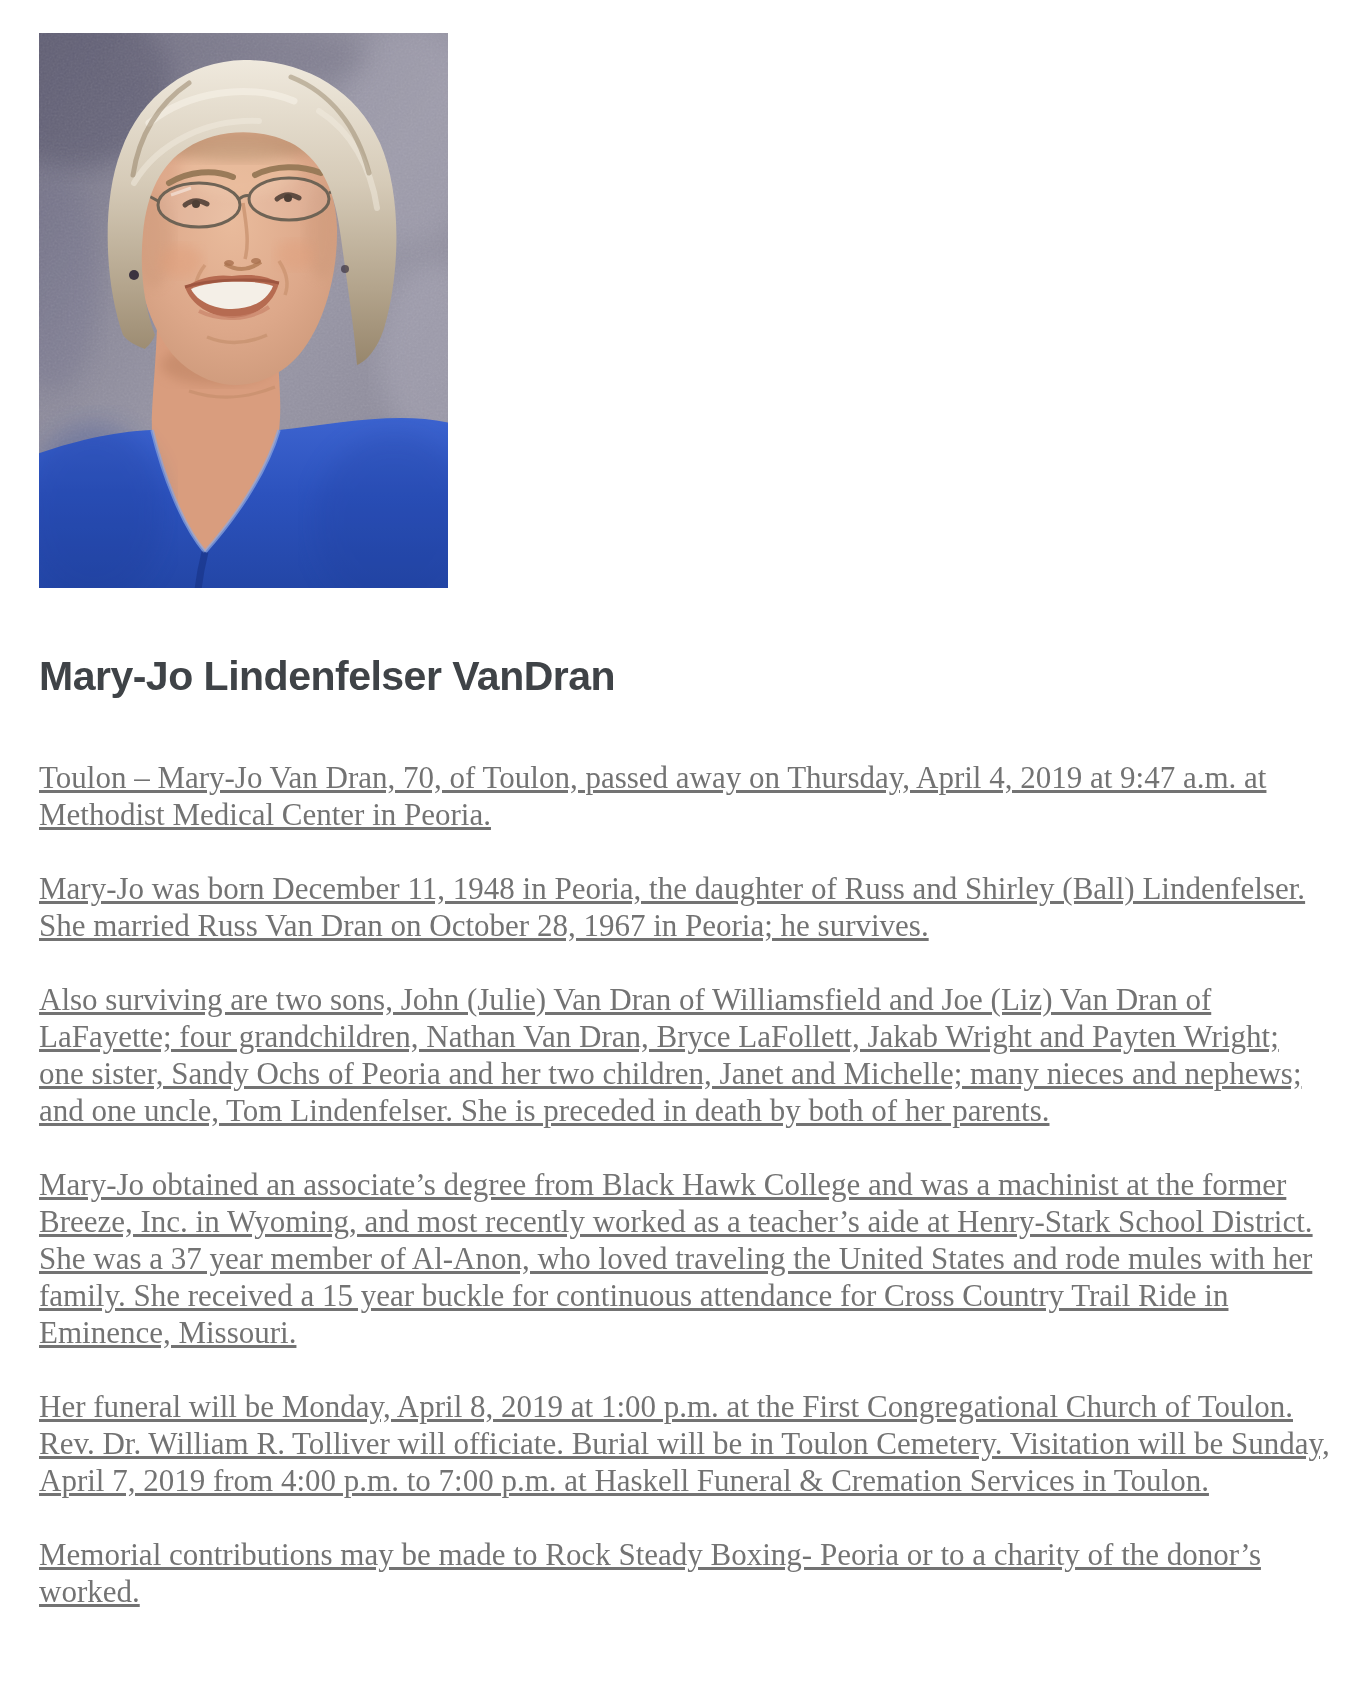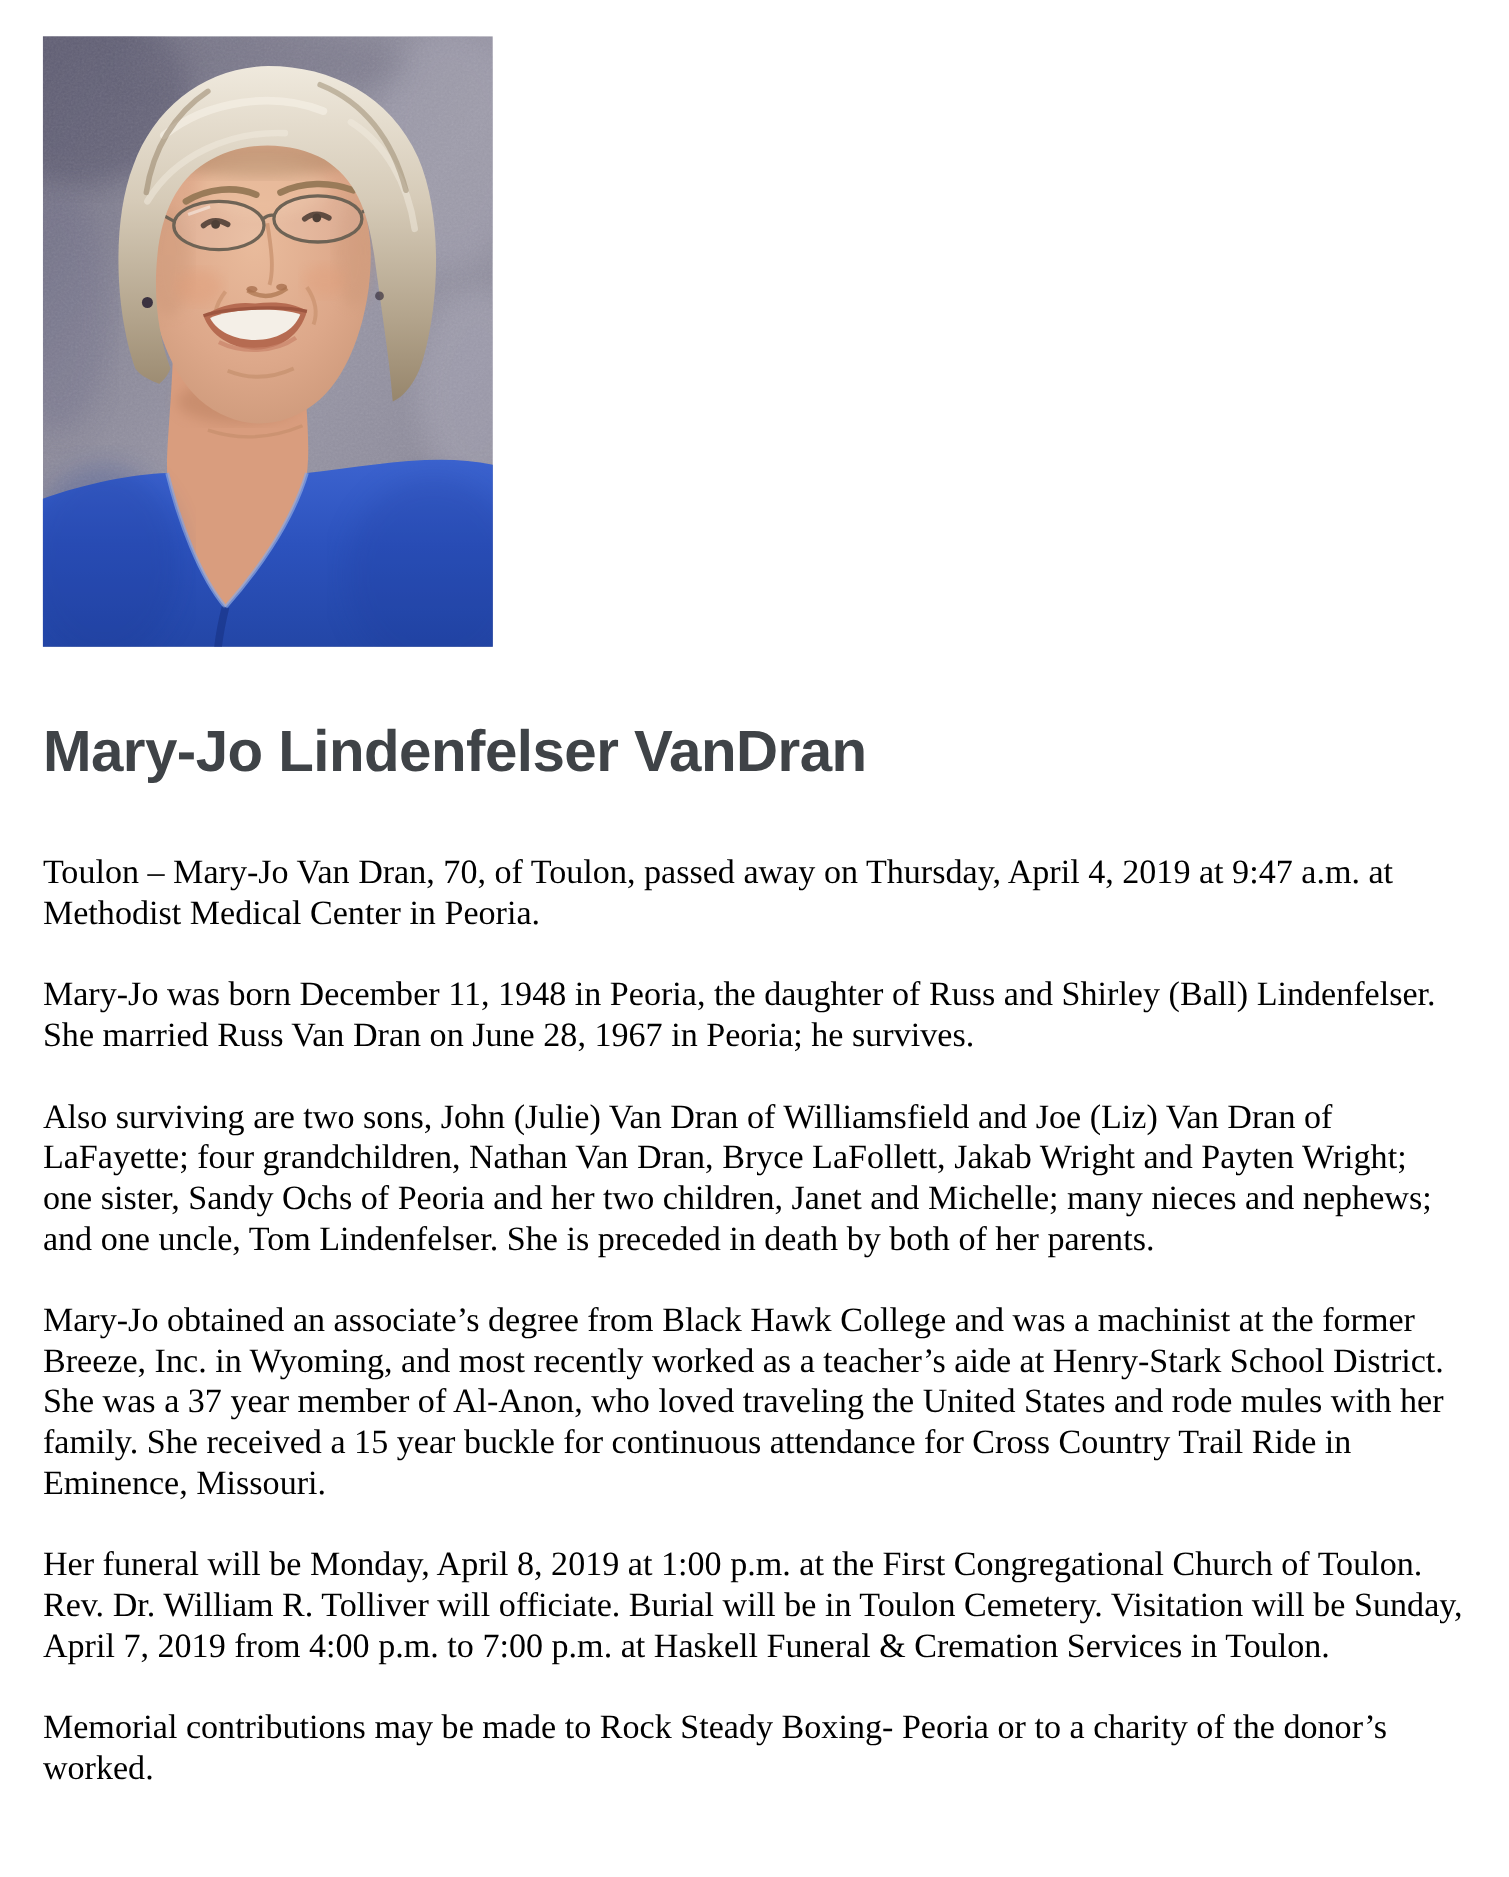--- a/index.html
+++ b/index.html
@@ -23,31 +23,32 @@
   }
   figure.photo svg {
     width: 409px;
     height: 555px;
     display: block;
   }
   h1.obit-title {
     margin: 64px 0 0 0;
     font-family: "Liberation Sans", sans-serif;
     font-weight: 700;
-    font-size: 53px;
+    font-size: 41px;
     line-height: 1.2;
     letter-spacing: -0.5px;
     color: #3f4347;
   }
   .obit-body p {
     margin: 37px 0 0 0;
     font-size: 31px;
     line-height: 37px;
-    color: #000000;
+    color: #737373;
     max-width: 1292px;
+    text-decoration: underline;
   }
   .obit-body p.first {
     margin-top: 58px;
   }
 </style>
 </head>
 <body>
 
 <div class="content">
 
@@ -165,20 +166,20 @@
         <circle cx="95" cy="242" r="5" fill="#3b3240"></circle>
         <circle cx="306" cy="236" r="4" fill="#3b3240" opacity="0.7"></circle>
       </g>
     </svg>
   </figure>
 
   <h1 class="obit-title">Mary-Jo Lindenfelser VanDran</h1>
 
   <div class="obit-body">
     <p class="first">Toulon – Mary-Jo Van Dran, 70, of Toulon, passed away on Thursday, April 4, 2019 at 9:47 a.m. at Methodist Medical Center in Peoria.</p>
-    <p>Mary-Jo was born December 11, 1948 in Peoria, the daughter of Russ and Shirley (Ball) Lindenfelser. She married Russ Van Dran on June 28, 1967 in Peoria; he survives.</p>
+    <p>Mary-Jo was born December 11, 1948 in Peoria, the daughter of Russ and Shirley (Ball) Lindenfelser. She married Russ Van Dran on October 28, 1967 in Peoria; he survives.</p>
     <p>Also surviving are two sons, John (Julie) Van Dran of Williamsfield and Joe (Liz) Van Dran of LaFayette; four grandchildren, Nathan Van Dran, Bryce LaFollett, Jakab Wright and Payten Wright; one sister, Sandy Ochs of Peoria and her two children, Janet and Michelle; many nieces and nephews; and one uncle, Tom Lindenfelser. She is preceded in death by both of her parents.</p>
     <p>Mary-Jo obtained an associate’s degree from Black Hawk College and was a machinist at the former Breeze, Inc. in Wyoming, and most recently worked as a teacher’s aide at Henry-Stark School District. She was a 37 year member of Al-Anon, who loved traveling the United States and rode mules with her family. She received a 15 year buckle for continuous attendance for Cross Country Trail Ride in Eminence, Missouri.</p>
     <p>Her funeral will be Monday, April 8, 2019 at 1:00 p.m. at the First Congregational Church of Toulon. Rev. Dr. William R. Tolliver will officiate. Burial will be in Toulon Cemetery. Visitation will be Sunday, April 7, 2019 from 4:00 p.m. to 7:00 p.m. at Haskell Funeral &amp; Cremation Services in Toulon.</p>
     <p>Memorial contributions may be made to Rock Steady Boxing- Peoria or to a charity of the donor’s worked.</p>
   </div>
 
 </div>
 
 </body></html>

